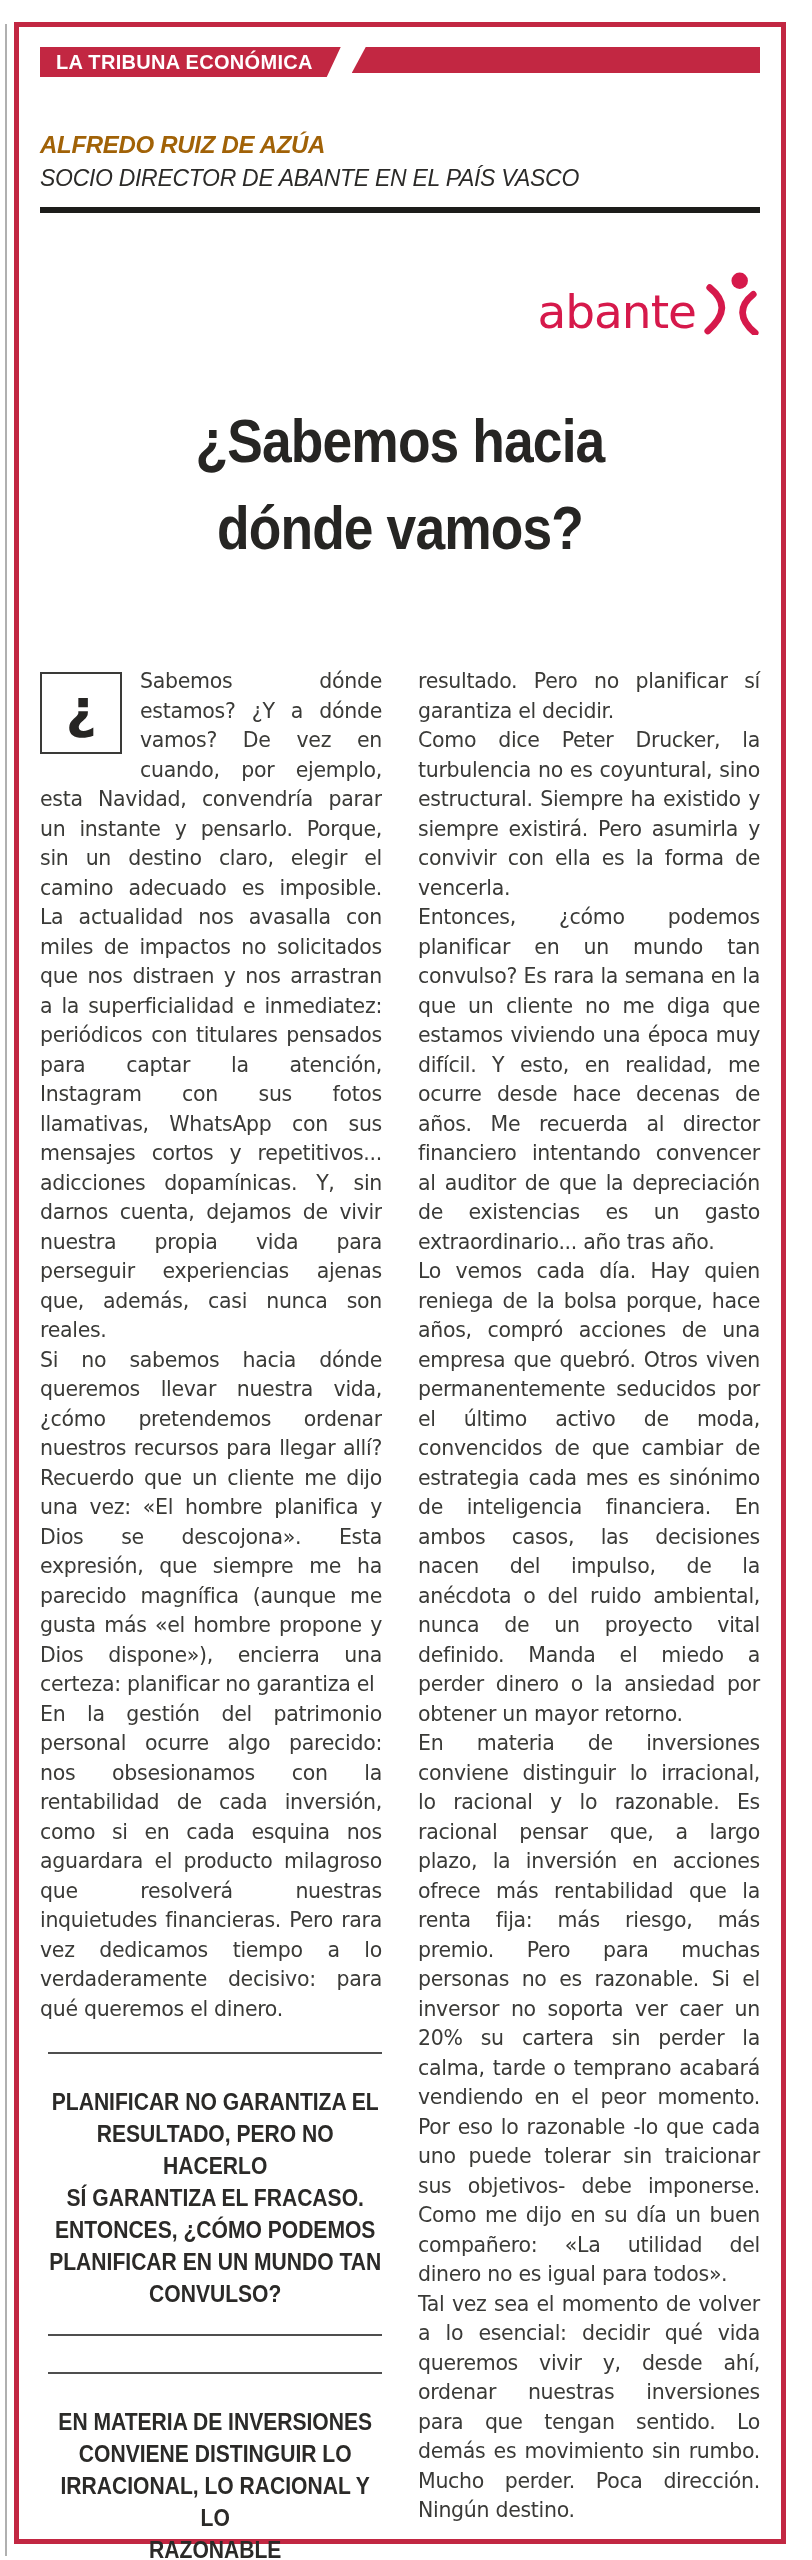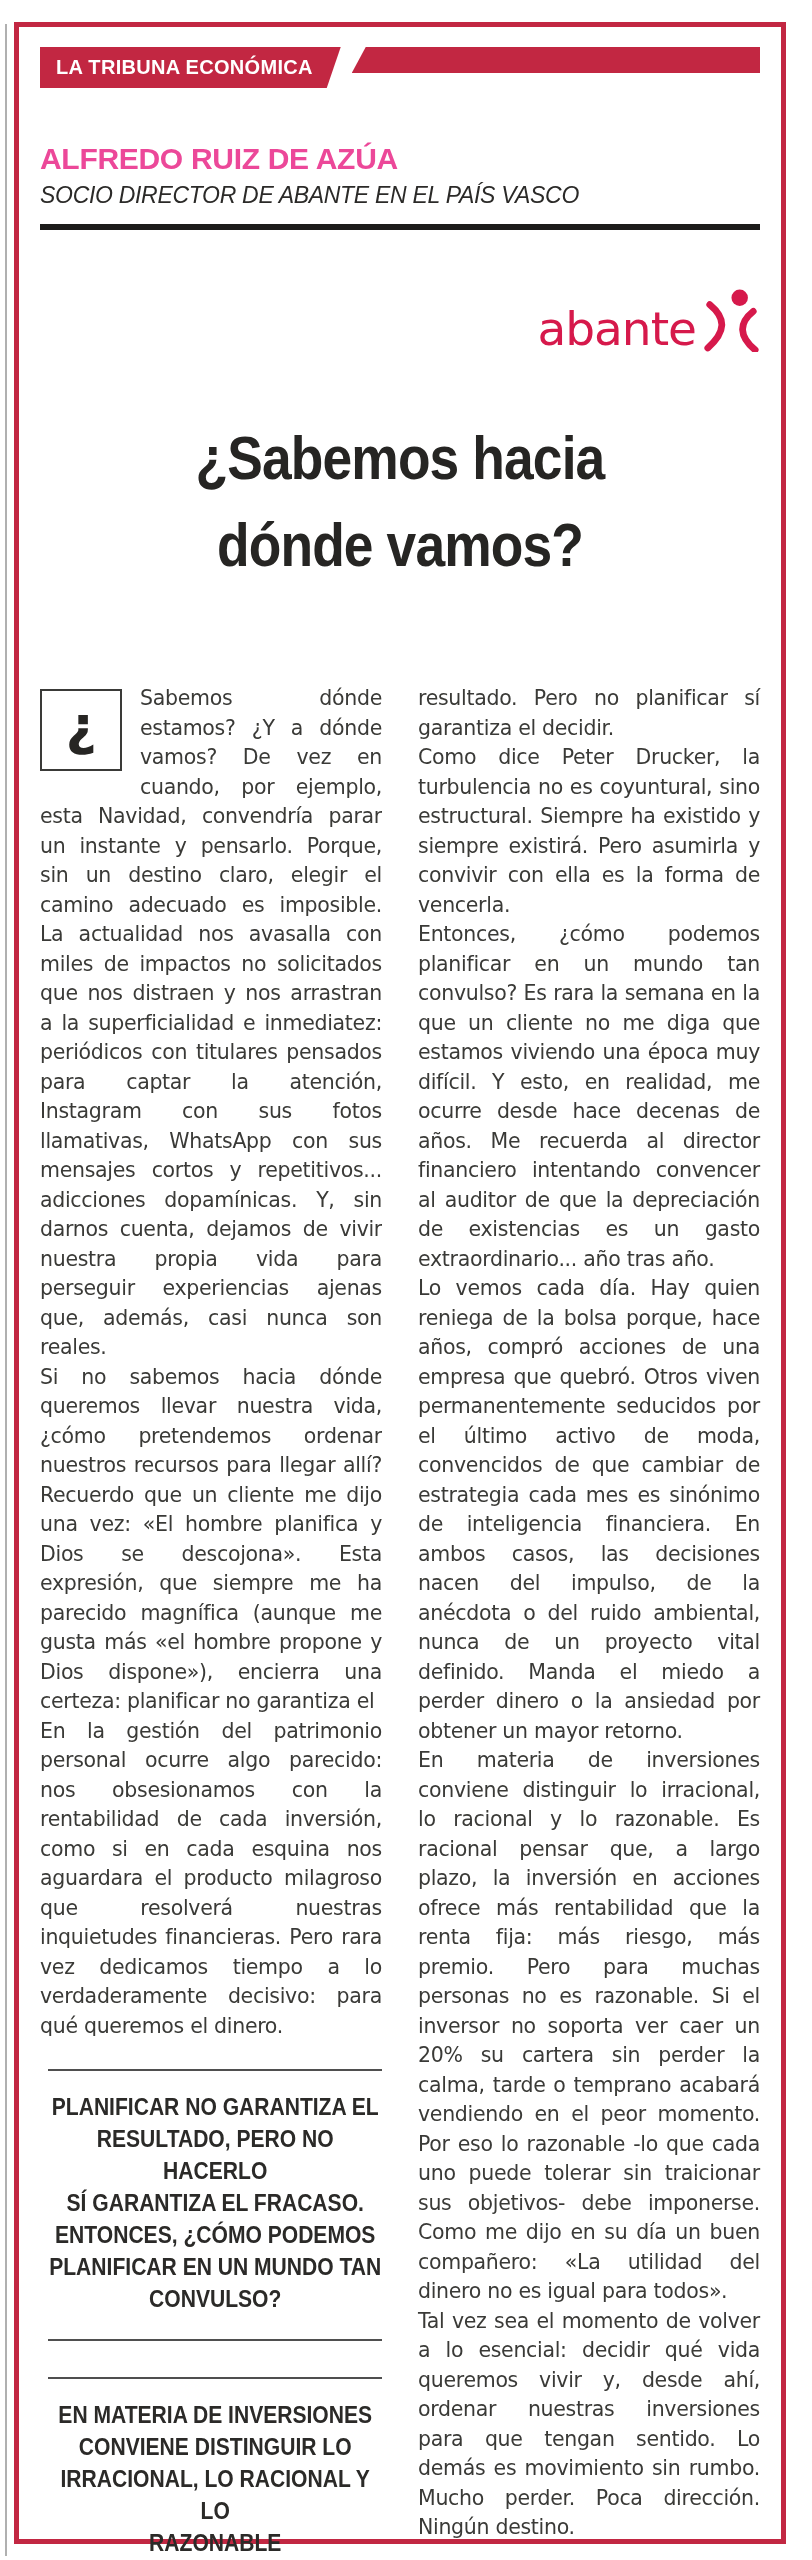--- a/index.html
+++ b/index.html
@@ -4,30 +4,30 @@
 <style>
   html,body{margin:0;padding:0;background:#ffffff;}
   #canvas{position:relative;width:812px;height:2560px;background:#ffffff;overflow:hidden;
           font-family:"DejaVu Sans",sans-serif;}
   .edge-line{position:absolute;left:5px;top:24px;width:2px;height:2532px;background:#b0b0b0;}
   .frame{position:absolute;left:14px;top:22px;width:772px;height:2522px;
          border:5px solid #c22742;background:#fff;box-sizing:border-box;padding:0 21px;}
 
   
   .banner{margin-top:20px;display:flex;align-items:flex-start;}
-  .banner-label{background:#c22742;color:#ffffff;height:41px;display:flex;align-items:center;
+  .banner-label{background:#c22742;color:#ffffff;height:30px;display:flex;align-items:center;
                 padding:0 28px 0 16px;font-family:"Liberation Sans",sans-serif;font-weight:bold;
                 font-size:20px;letter-spacing:.3px;
                 clip-path:polygon(0 0,100% 0,calc(100% - 14px) 100%,0 100%);}
   .banner-bar{flex:1;height:26px;background:#c22742;margin-left:11px;
               clip-path:polygon(14px 0,100% 0,100% 100%,0 100%);}
 
   
   .byline{margin-top:54px;font-family:"Liberation Sans",sans-serif;}
-  .byline .author{color:#ec4899;font-weight:bold;font-size:30px;letter-spacing:-.3px;}
+  .byline .author{color:#a16207;font-weight:bold;font-size:24px;letter-spacing:-.3px;font-style:italic;}
   .byline .role{color:#2b2a28;font-size:23px;margin-top:6px;letter-spacing:-.3px;font-style:italic;}
   .black-rule{height:6px;background:#1d1c1a;margin-top:15px;}
 
   
   .logo{margin-top:54px;text-align:right;}
   .logo-inner{display:inline-flex;align-items:flex-end;}
   .logo-word{font-family:"DejaVu Sans",sans-serif;color:#d6194b;font-size:47px;
              letter-spacing:-1px;line-height:1;}
   .logo-mark{margin-left:6px;position:relative;top:4px;}
 
@@ -43,21 +43,21 @@
              letter-spacing:-.3px;-webkit-hyphens:auto;hyphens:auto;}
   .body-text p{margin:0;}
   .col-left .body-text{height:1352px;overflow:hidden;}
   .dropcap-box{float:left;width:82px;height:82px;border:2.5px solid #3a3a38;box-sizing:border-box;
                margin:5px 18px 6px 0;display:flex;align-items:center;justify-content:center;}
   .dropcap-box span{font-size:54px;font-weight:bold;color:#262523;line-height:1;
                     position:relative;top:-4px;}
 
   
   .quote{margin-top:33px;border-top:2px solid #4f4f4f;border-bottom:2px solid #4f4f4f;
-         padding:20px 0 24px;margin-left:8px;}
+         padding:32px 0 24px;margin-left:8px;}
   .quote + .quote{margin-top:36px;}
   .quote-text{font-family:"Liberation Sans",sans-serif;font-weight:bold;font-size:24.5px;
               line-height:32px;color:#2b2a28;text-align:center;white-space:pre-line;
               transform:scaleX(.86);transform-origin:center;width:116.3%;margin-left:-8.15%;}
 </style>
 </head>
 <body>
 
 <div id="canvas">
   <div class="edge-line"></div>

